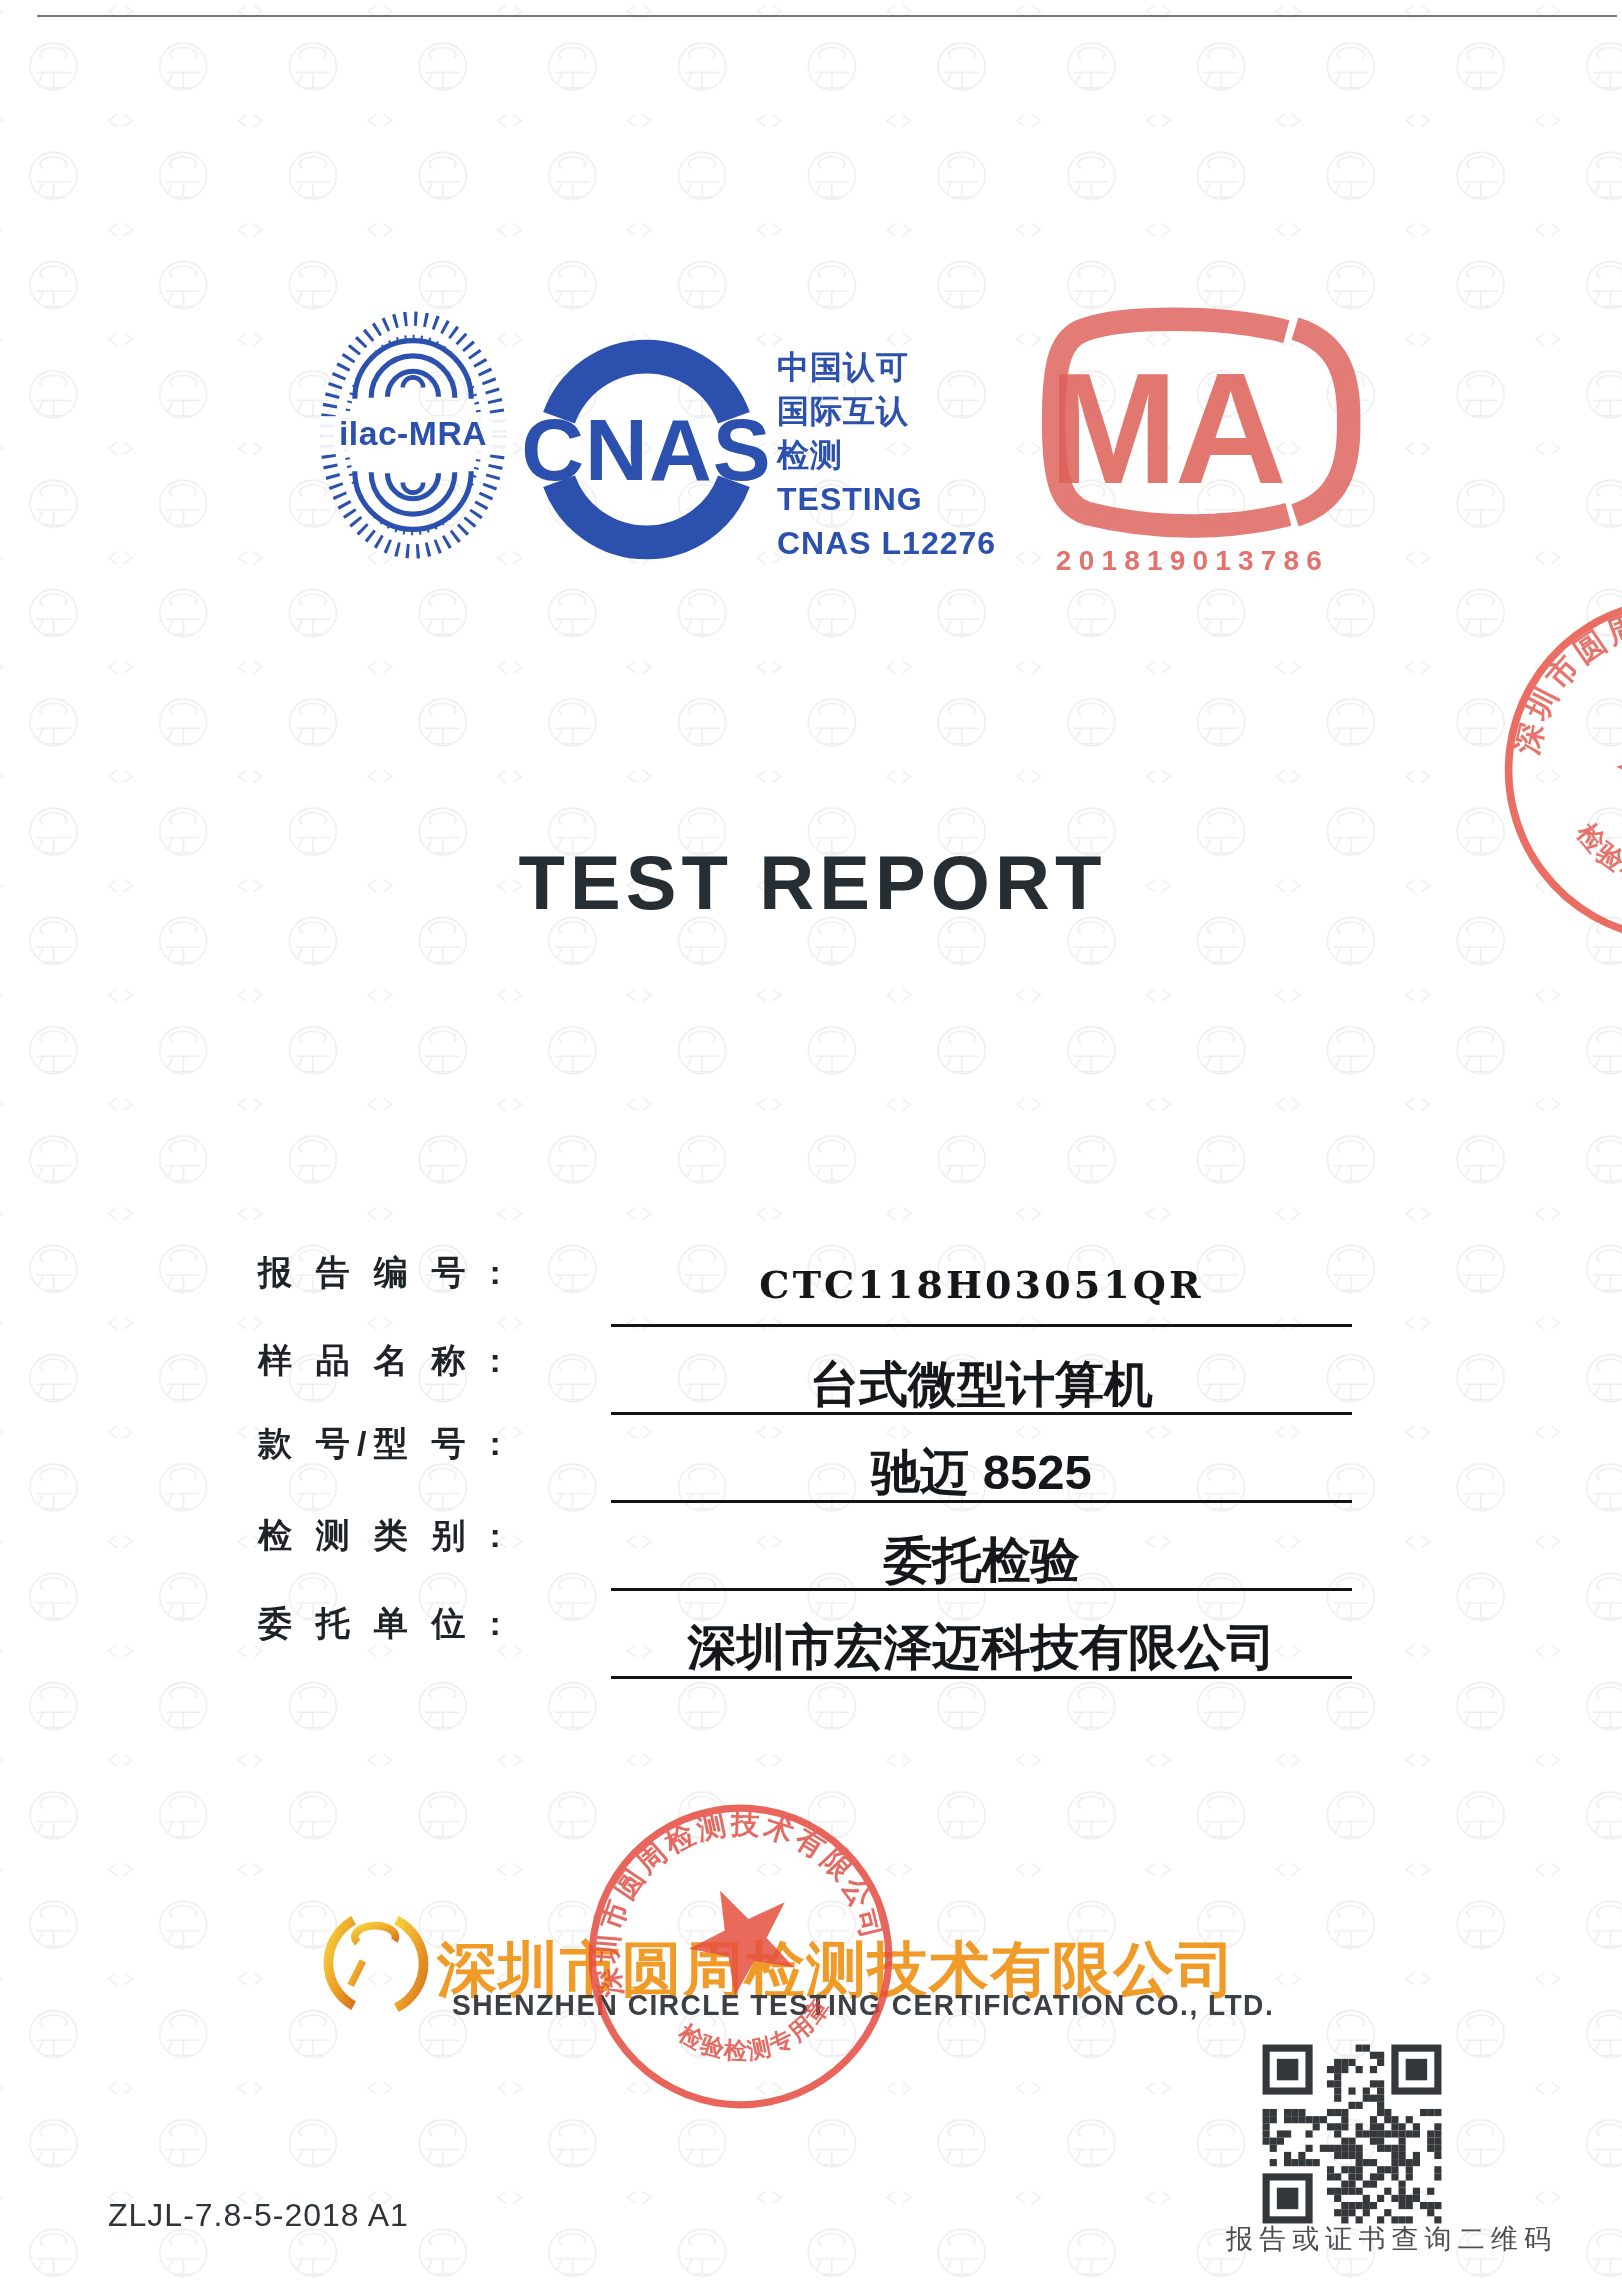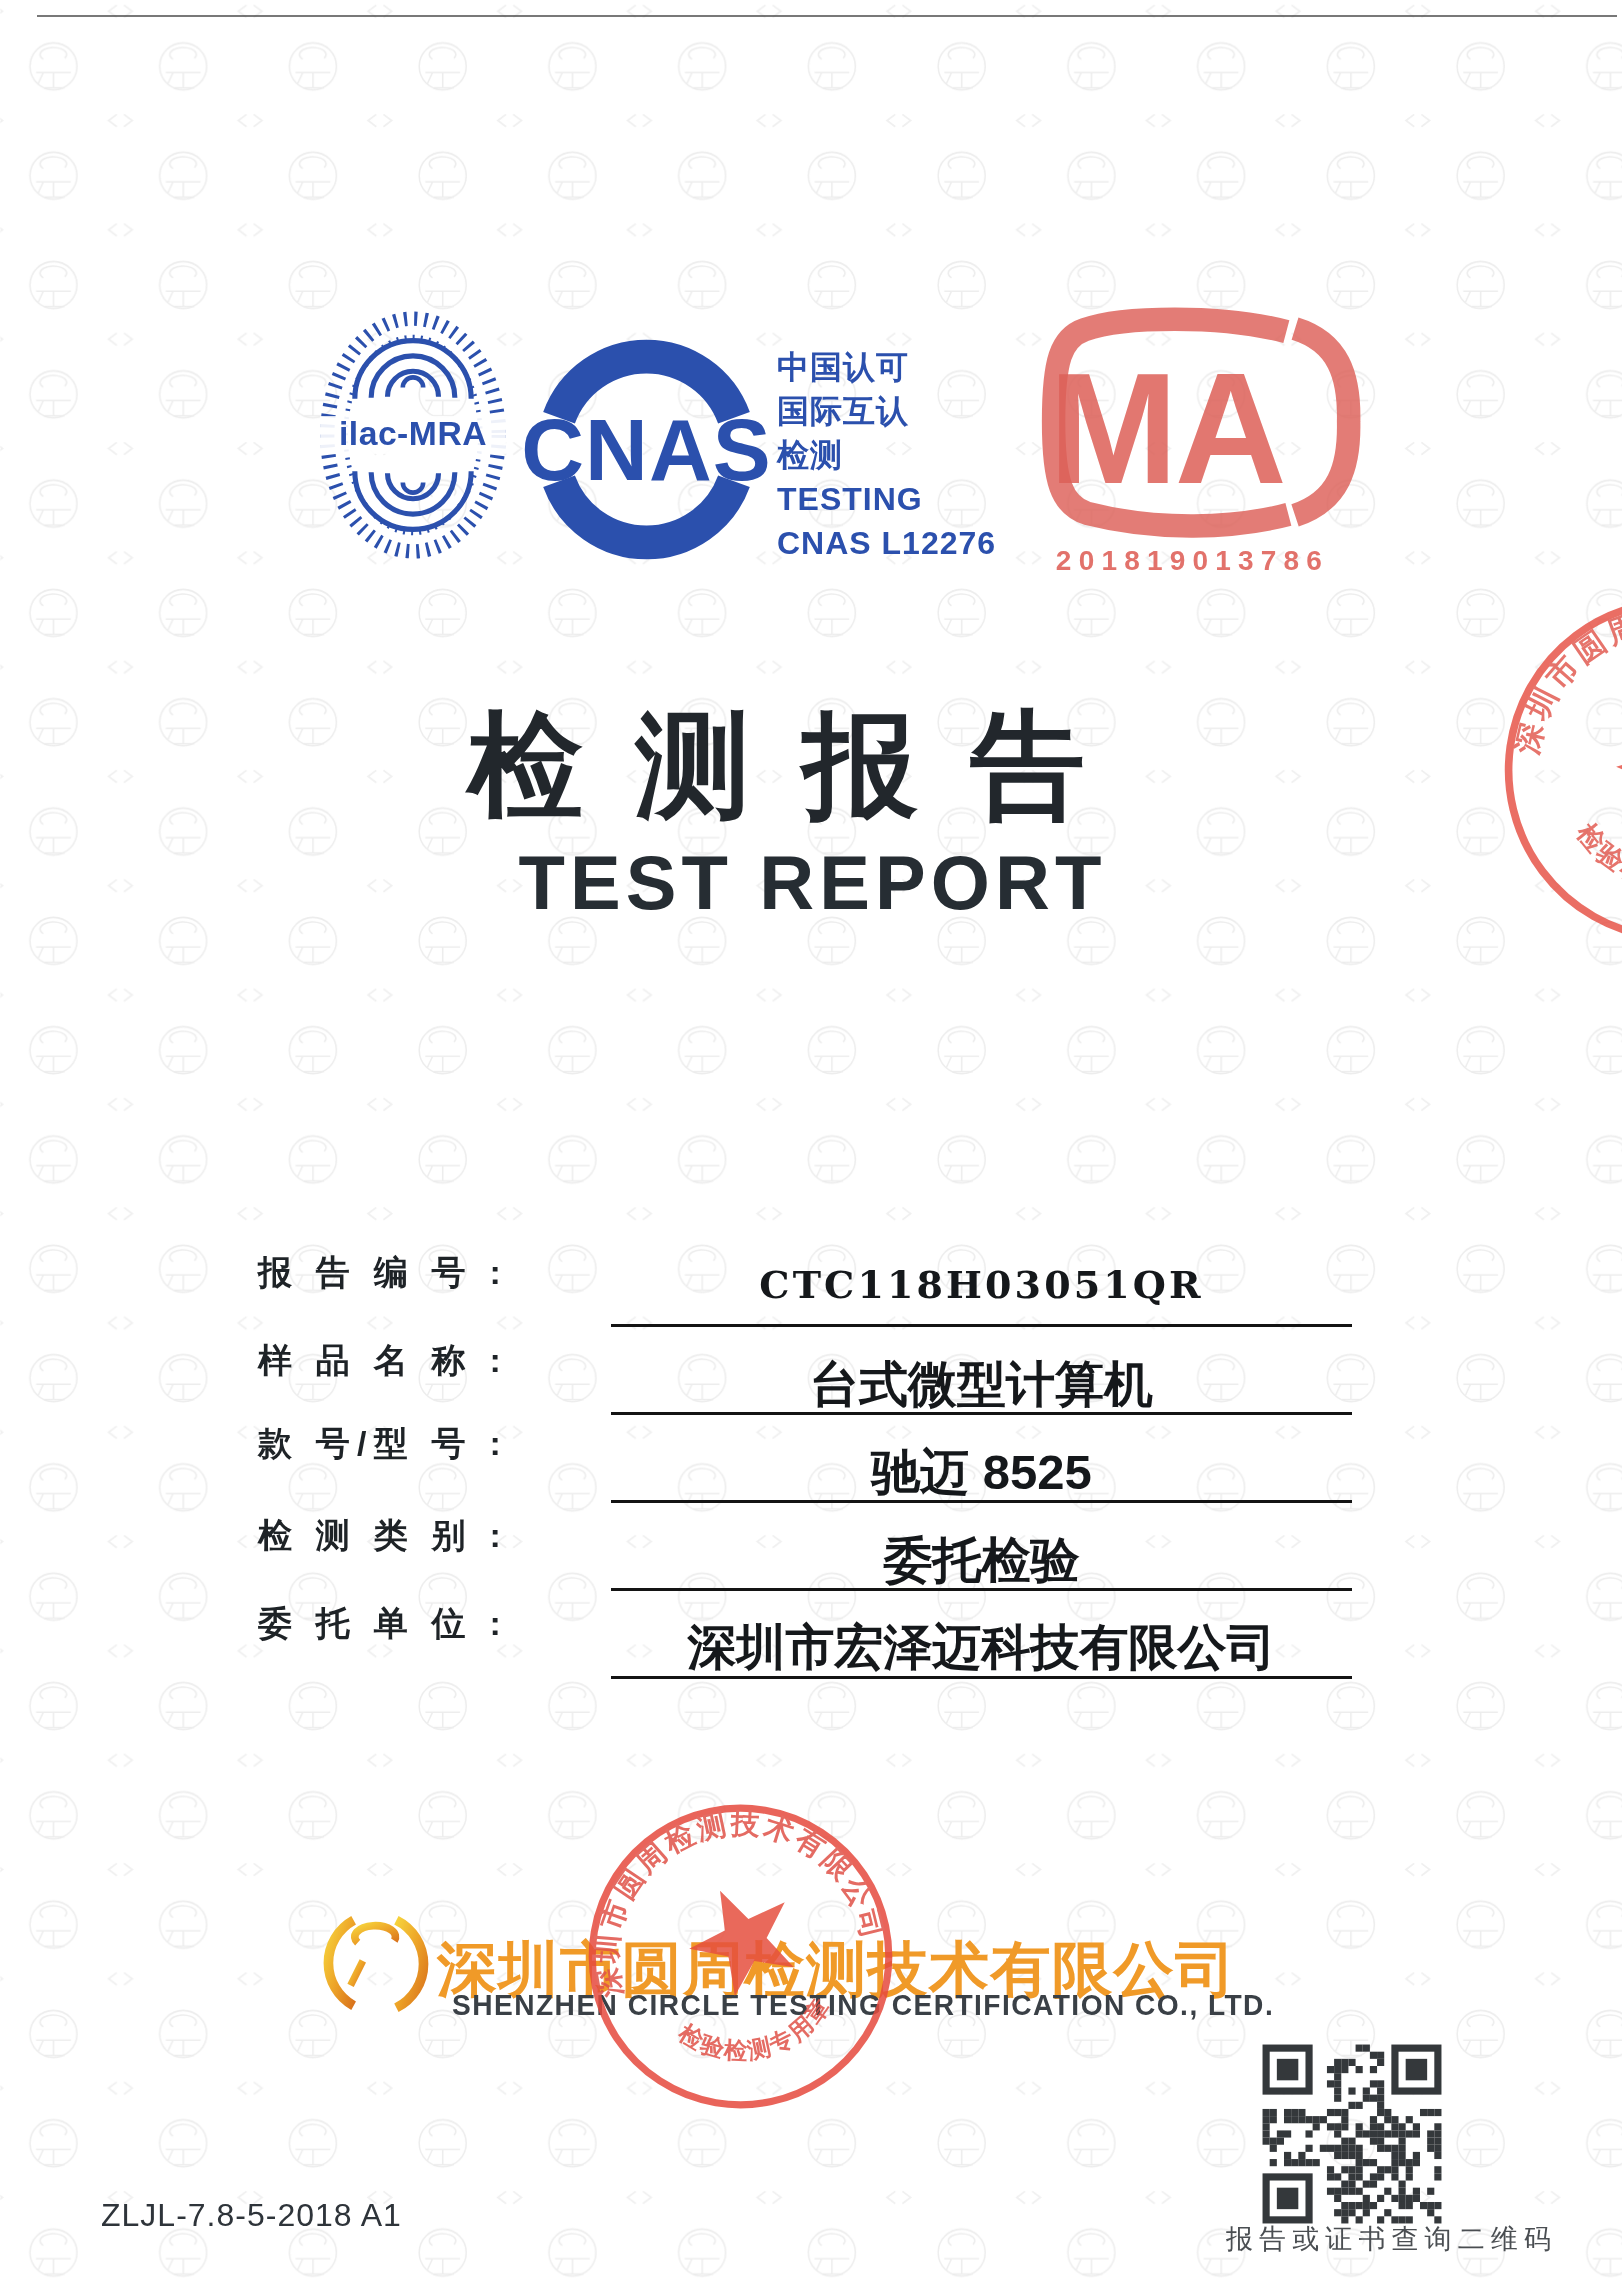--- a/index.html
+++ b/index.html
@@ -34,21 +34,21 @@
   .f-value.serif{font-family:"DejaVu Serif","Liberation Serif",serif;font-size:38px;letter-spacing:3.1px;}
   .f-line{left:611px;width:741px;height:3.1px;background:#141414;}
 
   
   .company-zh{left:437px;top:1930px;font-size:60px;font-weight:bold;color:#f09a28;
               letter-spacing:1.5px;white-space:nowrap;}
   .company-en{left:452px;top:1989px;font-size:29px;font-weight:bold;color:#3a4046;
               letter-spacing:1.5px;white-space:nowrap;transform:scaleX(.97);transform-origin:left top;}
   .qr-caption{left:1226px;top:2221px;width:255px;text-align:center;font-size:27px;color:#4a4e52;
               letter-spacing:6.1px;white-space:nowrap;}
-  .doc-code{left:101px;top:2197px;font-size:32px;color:#2e343a;letter-spacing:1px;white-space:nowrap;}
+  .doc-code{left:108px;top:2197px;font-size:32px;color:#2e343a;letter-spacing:1px;white-space:nowrap;}
 
   .seal-text{font-weight:bold;}
 </style>
 </head>
 <body>
 
 <div class="page">
 
   <svg class="abs clip" style="left:0;top:0;width:1623px;height:2295px;opacity:.6" viewBox="0 0 3176 4493">
     <defs>
@@ -107,21 +107,20 @@
 
   <svg class="abs noclip" style="left:1032px;top:299px;width:327px;height:245px" viewBox="0 0 640 480">
     <g fill="none" stroke="#dd6058" stroke-width="46" opacity="0.82">
       <path d="M 498,64 C 370,30 175,34 103,60 C 56,76 42,122 42,240 C 42,358 58,404 108,420 C 245,455 395,450 502,422"></path>
       <path d="M 515,58 C 600,84 622,150 620,240 C 622,330 600,396 515,424"></path>
     </g>
     <text x="268" y="360" text-anchor="middle" font-size="310" font-weight="bold" fill="#dd6058" opacity="0.85" style="letter-spacing:-6px" transform="scale(0.98,1)">MA</text>
   </svg>
   <div class="abs cma-number">201819013786</div>
 
-  <div class="abs title-zh">检 测 报 告</div>
   <div class="abs title-en">TEST REPORT</div>
 
   <svg class="abs clip" style="left:1480px;top:576px;width:143px;height:388px" viewBox="0 0 280 760">
     <g transform="translate(386,380) rotate(8)" opacity="0.8">
       <circle cx="0" cy="0" r="330" fill="none" stroke="#e64a3e" stroke-width="15"></circle>
       <defs>
         <path id="rTop" d="M -268,62 A 275,275 0 1 1 268,62"></path>
         <path id="rBot" d="M -174,153 A 232,232 0 0 0 174,153"></path>
       </defs>
       <text class="seal-text" font-size="60" fill="#e05248" style="letter-spacing:8px">

